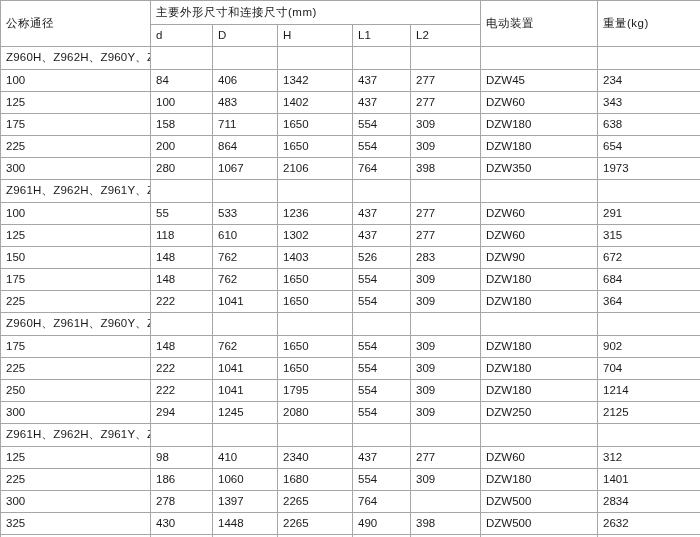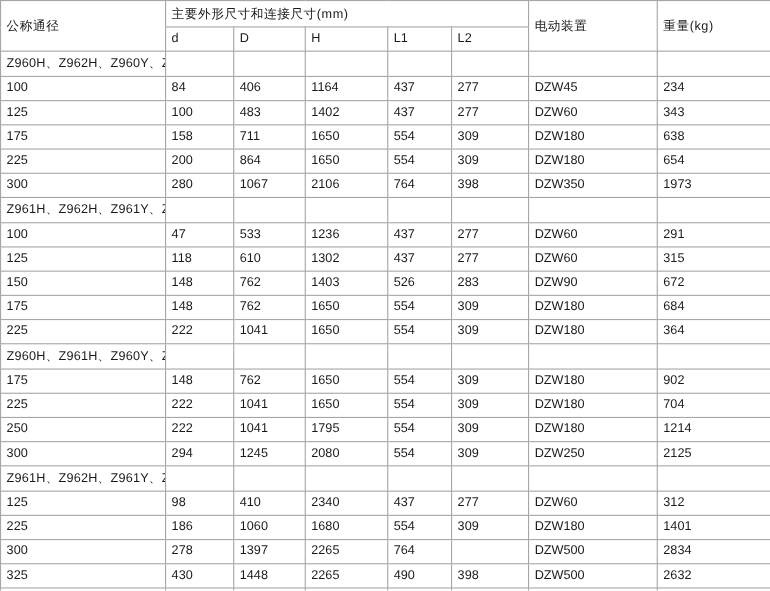--- a/index.html
+++ b/index.html
@@ -99,21 +99,21 @@
           <td></td>
           <td></td>
           <td></td>
           <td></td>
           <td></td>
         </tr>
         <tr>
           <td>100</td>
           <td>84</td>
           <td>406</td>
-          <td>1164</td>
+          <td>1342</td>
           <td>437</td>
           <td>277</td>
           <td>DZW45</td>
           <td>234</td>
         </tr>
         <tr>
           <td>125</td>
           <td>100</td>
           <td>483</td>
           <td>1402</td>
@@ -157,21 +157,21 @@
           <td></td>
           <td></td>
           <td></td>
           <td></td>
           <td></td>
           <td></td>
           <td></td>
         </tr>
         <tr>
           <td>100</td>
-          <td>47</td>
+          <td>55</td>
           <td>533</td>
           <td>1236</td>
           <td>437</td>
           <td>277</td>
           <td>DZW60</td>
           <td>291</td>
         </tr>
         <tr>
           <td>125</td>
           <td>118</td>

